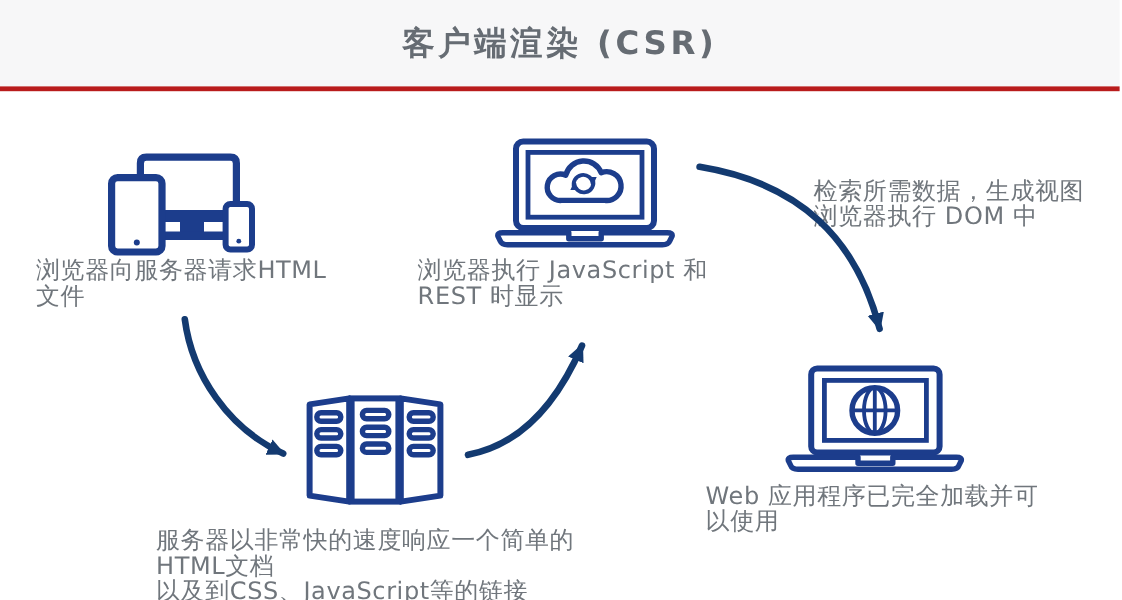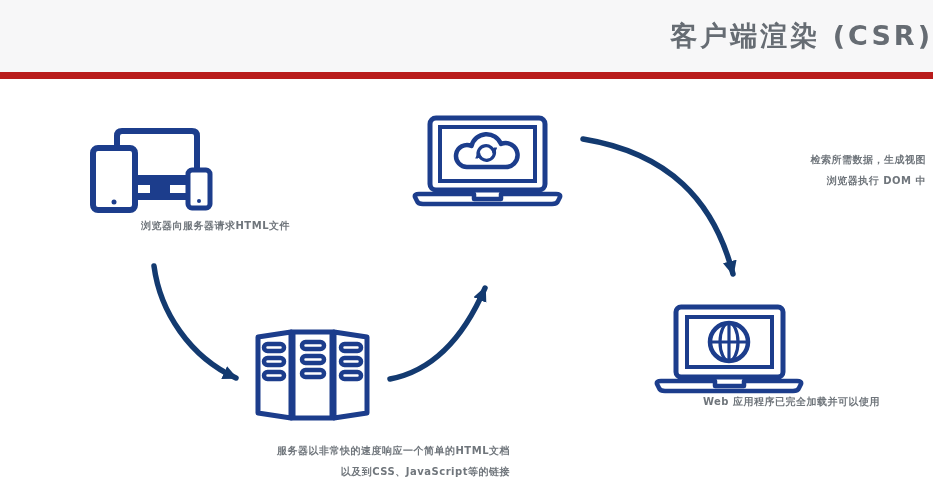--- a/index.html
+++ b/index.html
@@ -4,31 +4,31 @@
 <style>
   html,body{margin:0;padding:0;}
   body{
     width:935px;height:500px;position:relative;overflow:hidden;
     background:#ffffff;
     font-family:"DejaVu Sans","Liberation Sans",sans-serif;
   }
   .titlebar{
     position:absolute;left:0;top:0;width:933px;height:72px;
     background:var(--header_bg);
-    border-bottom:7px solid #b91c1c;
-    display:flex;align-items:center;justify-content:flex-end;
+    border-bottom:4px solid #b91c1c;
+    display:flex;align-items:center;justify-content:center;
   }
   .title{
     font-size:27px;font-weight:700;letter-spacing:3px;
     color:var(--title_gray);
   }
   .caption{
-    position:absolute;text-align:right;
+    position:absolute;text-align:left;
     color:var(--text_gray);
-    font-size:10px;line-height:21px;font-weight:700;
+    font-size:20px;line-height:21px;font-weight:400;
     letter-spacing:0.5px;
   }
   .fig{position:absolute;}
   svg{display:block;overflow:visible;}
   .ink{stroke:var(--icon_navy);fill:none;}
   .ink-w{stroke:var(--icon_navy);fill:#ffffff;}
   .ink-f{fill:var(--icon_navy);stroke:none;}
   .arrow{stroke:var(--arrow_navy);fill:none;stroke-linecap:round;}
   .arrow-head{fill:var(--arrow_navy);}
   .overlay{position:absolute;left:0;top:0;pointer-events:none;}
@@ -99,20 +99,21 @@
 
     <path class="ink-w" stroke-width="4.5" stroke-linejoin="round" d="M 60,54 A 11,11 0 1 1 63.5,33 A 15.5,15.5 0 0 1 93,31 A 12,12 0 1 1 96,54 Z"></path>
 
     <path class="ink" stroke-width="3.2" d="M 70.5,43.5 A 8,8 0 1 1 86,40.5" marker-end="url(#syncHead)"></path>
     <path class="ink" stroke-width="3.2" d="M 86,36.5 A 8,8 0 1 1 70.5,39.5" marker-end="url(#syncHead)"></path>
 
     <path class="ink-w" stroke-width="4.5" stroke-linejoin="round" d="M 11,81 L 66,81 L 66,86 L 93,86 L 93,81 L 148,81 Q 153,81 152,84 L 150,88 Q 149,91 144,91 L 15,91 Q 10,91 9,88 L 7,84 Q 6,81 11,81 Z"></path>
   </svg>
 </div>
 <div class="caption" style="left:348px;top:215px;width:295px;">
+  <div>浏览器执行 JavaScript 和 REST 时显示</div>
 </div>
 
 <div class="caption" style="left:678px;top:149px;width:248px;">
   <div>检索所需数据，生成视图</div>
   <div>浏览器执行 DOM 中</div>
 </div>
 
 <div class="fig" style="left:653px;top:300px;">
   <svg width="155" height="95" viewBox="0 0 155 95">
     <rect class="ink-w" stroke-width="5" x="23" y="7" width="107" height="70" rx="5"></rect>
@@ -121,21 +122,21 @@
     <g>
       <circle class="ink" stroke-width="4.5" cx="76" cy="42" r="19"></circle>
       <ellipse class="ink" stroke-width="3.2" cx="76" cy="42" rx="9" ry="19"></ellipse>
       <line class="ink" stroke-width="3.2" x1="57" y1="42" x2="95" y2="42"></line>
       <line class="ink" stroke-width="3.2" x1="76" y1="23" x2="76" y2="61"></line>
     </g>
 
     <path class="ink-w" stroke-width="4.5" stroke-linejoin="round" d="M 8,81 L 62,81 L 62,86 L 91,86 L 91,81 L 144,81 Q 149,81 148,84 L 146,88 Q 145,91 140,91 L 12,91 Q 7,91 6,88 L 4,84 Q 3,81 8,81 Z"></path>
   </svg>
 </div>
-<div class="caption" style="left:588px;top:391px;width:292px;">
+<div class="caption" style="left:588px;top:403px;width:292px;">
   <span>Web 应用程序已完全加载并可以使用</span>
 </div>
 
 <svg class="overlay" width="935" height="500" viewBox="0 0 935 500">
   <defs>
     <marker id="flowHead" markerUnits="userSpaceOnUse" markerWidth="18" markerHeight="16" refX="13" refY="7" orient="auto">
       <path d="M0,0 L15,7 L0,14 Z" class="arrow-head"></path>
     </marker>
   </defs>
   <path class="arrow" stroke-width="5.5" d="M 154,266 C 160,312 190,357 236,378" marker-end="url(#flowHead)"></path>

